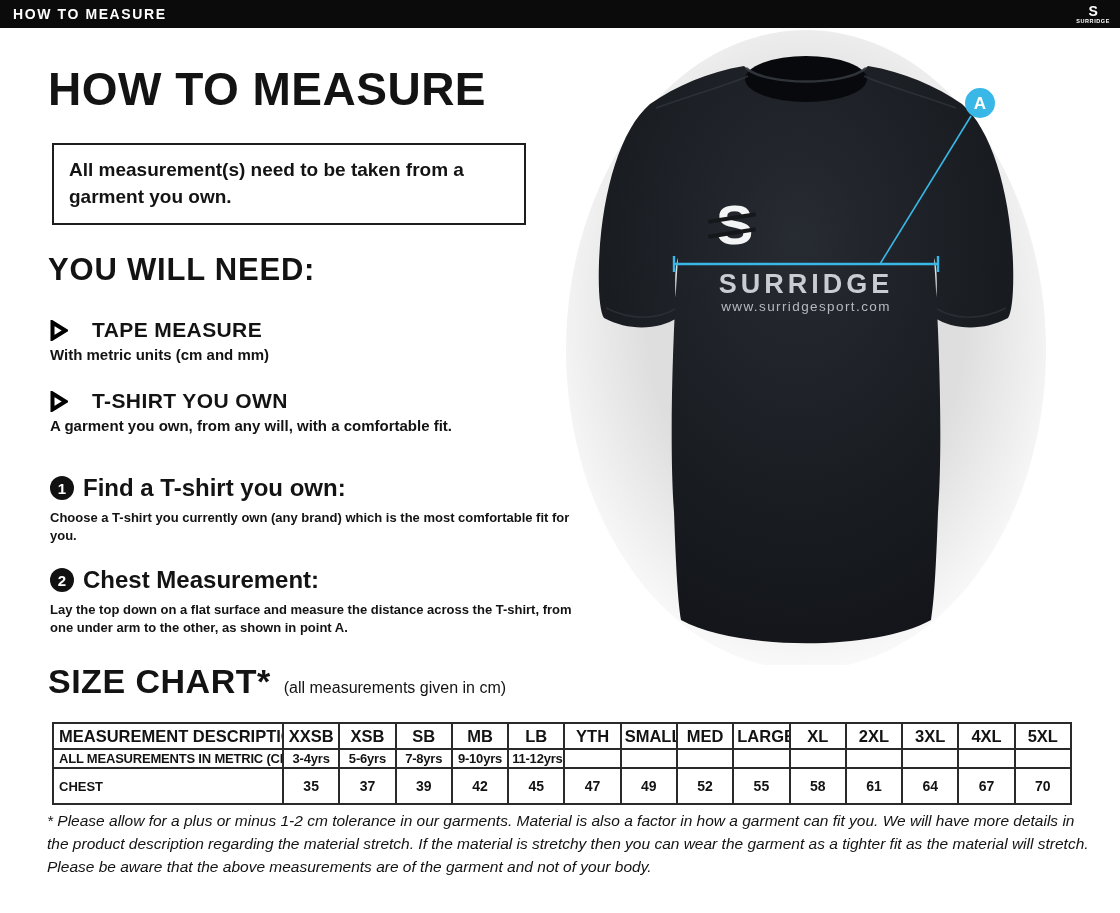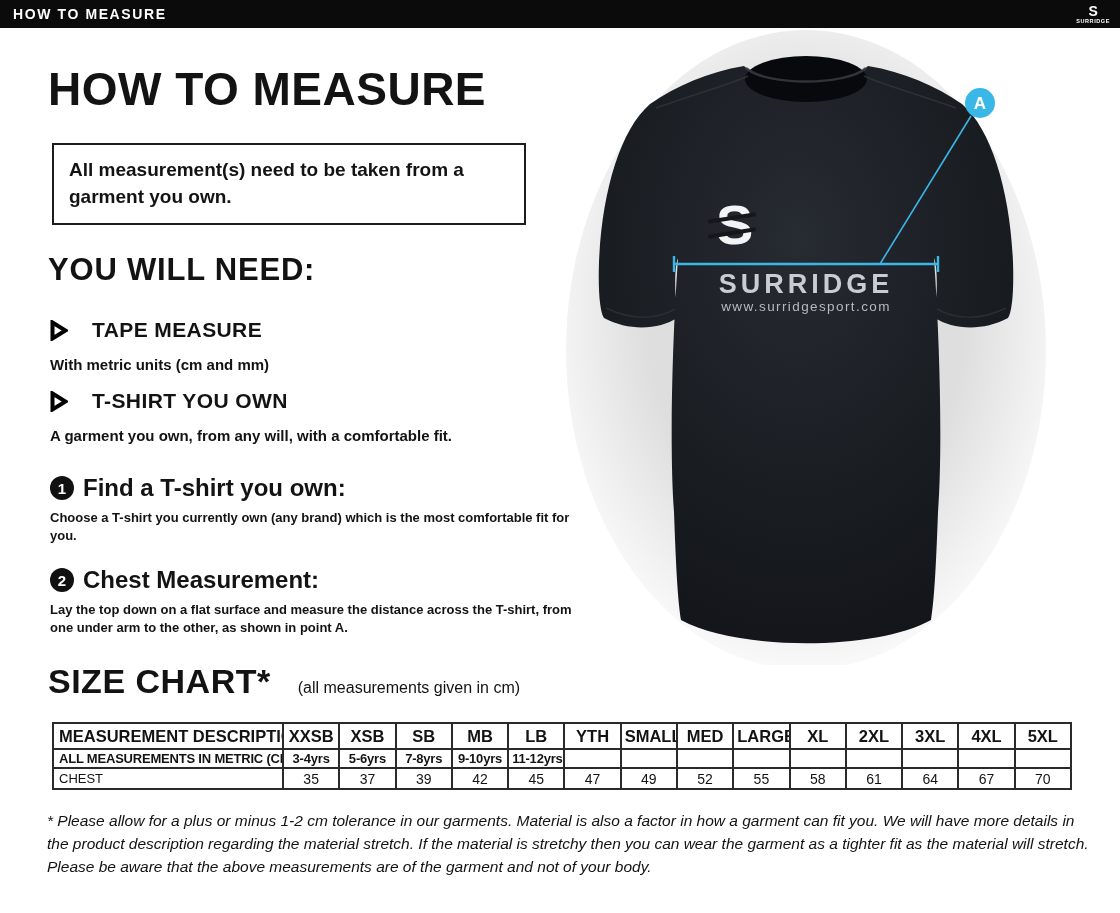--- a/index.html
+++ b/index.html
@@ -33,53 +33,53 @@
     border:2px solid #1d1d1d; padding:12px 15px;
     font-size:19px; font-weight:bold; line-height:1.42;
   }
   .h2-need {
     position:absolute; left:48px; top:252px;
     font-size:31px; font-weight:800; letter-spacing:0.8px;text-align:center;
   }
   .need-item { position:absolute; left:50px; }
   #need-0 { top:318px; } #need-1 { top:389px; }
   .need-title { display:flex; align-items:center; gap:24px; font-size:21px; font-weight:800; letter-spacing:0.4px; }
-  .need-desc { font-size:15px; font-weight:bold; margin-top:14px; margin-left:0; }
+  .need-desc { font-size:15px; font-weight:bold; margin-top:4px; margin-left:0; }
   .tri-icon { flex:0 0 auto; display:block; }
 
   .step { position:absolute; left:50px; width:530px; }
   #step-0 { top:474px; } #step-1 { top:566px; }
   .step-title { display:flex; align-items:center; gap:9px; font-size:24px; font-weight:800; }
   .step-num {
     width:24px; height:24px; border-radius:50%; background:#111; color:#fff;
     font-size:15px; font-weight:bold; display:flex; align-items:center; justify-content:center;
     flex:0 0 auto;
   }
   .step-desc { font-size:13px; font-weight:bold; line-height:1.38; margin-top:7px; width:525px; }
 
   
   .size-chart-head {
     position:absolute; left:48px; top:662px;
-    display:flex; align-items:baseline; gap:27px;
+    display:flex; align-items:baseline; gap:13px;
   }
   .size-chart-head .h2 { font-size:34px; font-weight:800; letter-spacing:0.5px; }
   .size-chart-head .sub { font-size:16px; font-weight:normal; }
 
   table.size-chart {
     position:absolute; left:52px; top:722px; width:1020px;
     border-collapse:collapse; table-layout:fixed;
   }
   .size-chart th, .size-chart td {
     border:2px solid #2a2a2a; text-align:center; padding:1px 3px; white-space:nowrap; overflow:hidden;
   }
   .size-chart th { font-size:16.5px; font-weight:bold; height:26px; }
   .size-chart th.desc-col, .size-chart td:first-child { text-align:left; padding-left:5px; }
   .size-chart col.c-desc { width:230px; }
   .size-chart tbody tr:nth-child(1) td { font-size:13px; font-weight:bold; height:19px; letter-spacing:-0.2px; }
-  .size-chart tbody tr:nth-child(2) td { font-size:14px; font-weight:normal; height:21px; }
+  .size-chart tbody tr:nth-child(2) td { font-size:14px; font-weight:bold; height:36px; }
   .size-chart tbody tr:nth-child(2) td:first-child { font-size:13px; }
 
   .disclaimer {
     position:absolute; left:47px; top:810px; width:1048px;
     font-size:15.5px; font-weight:normal; font-style:italic; line-height:1.48;
   }
 
   
   .figure { position:absolute; left:560px; top:20px; width:560px; height:645px; }
 </style>

